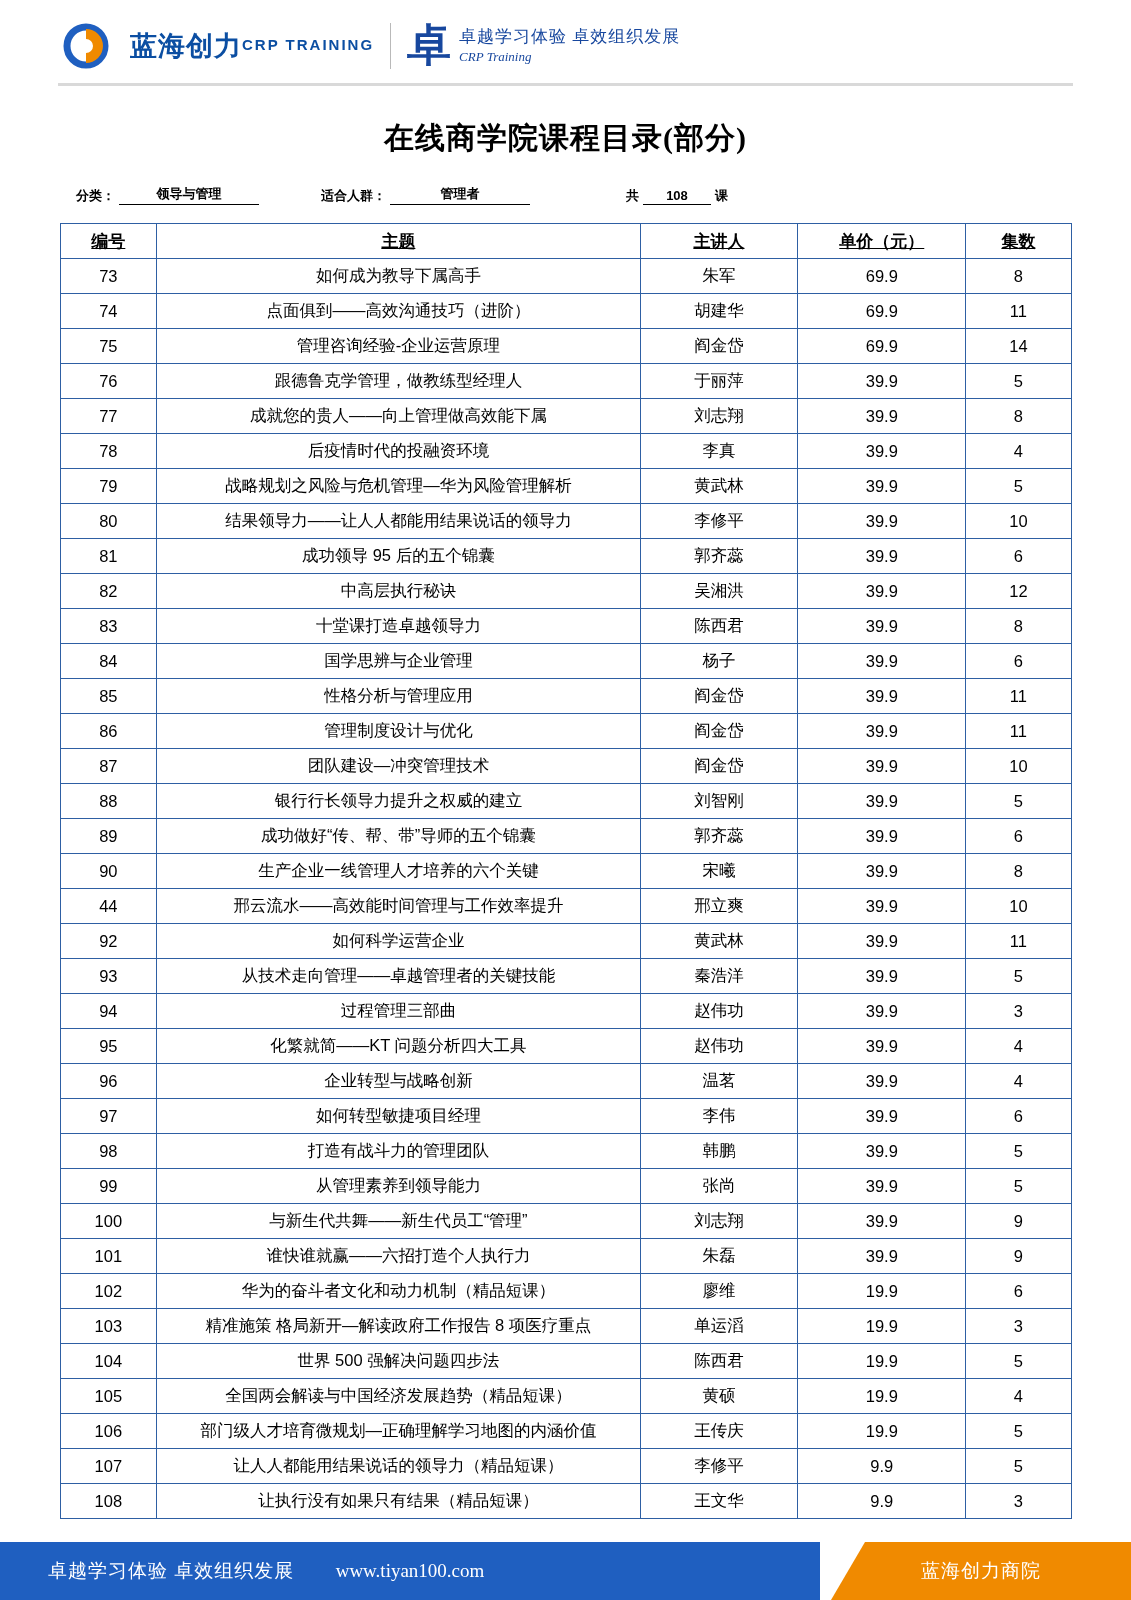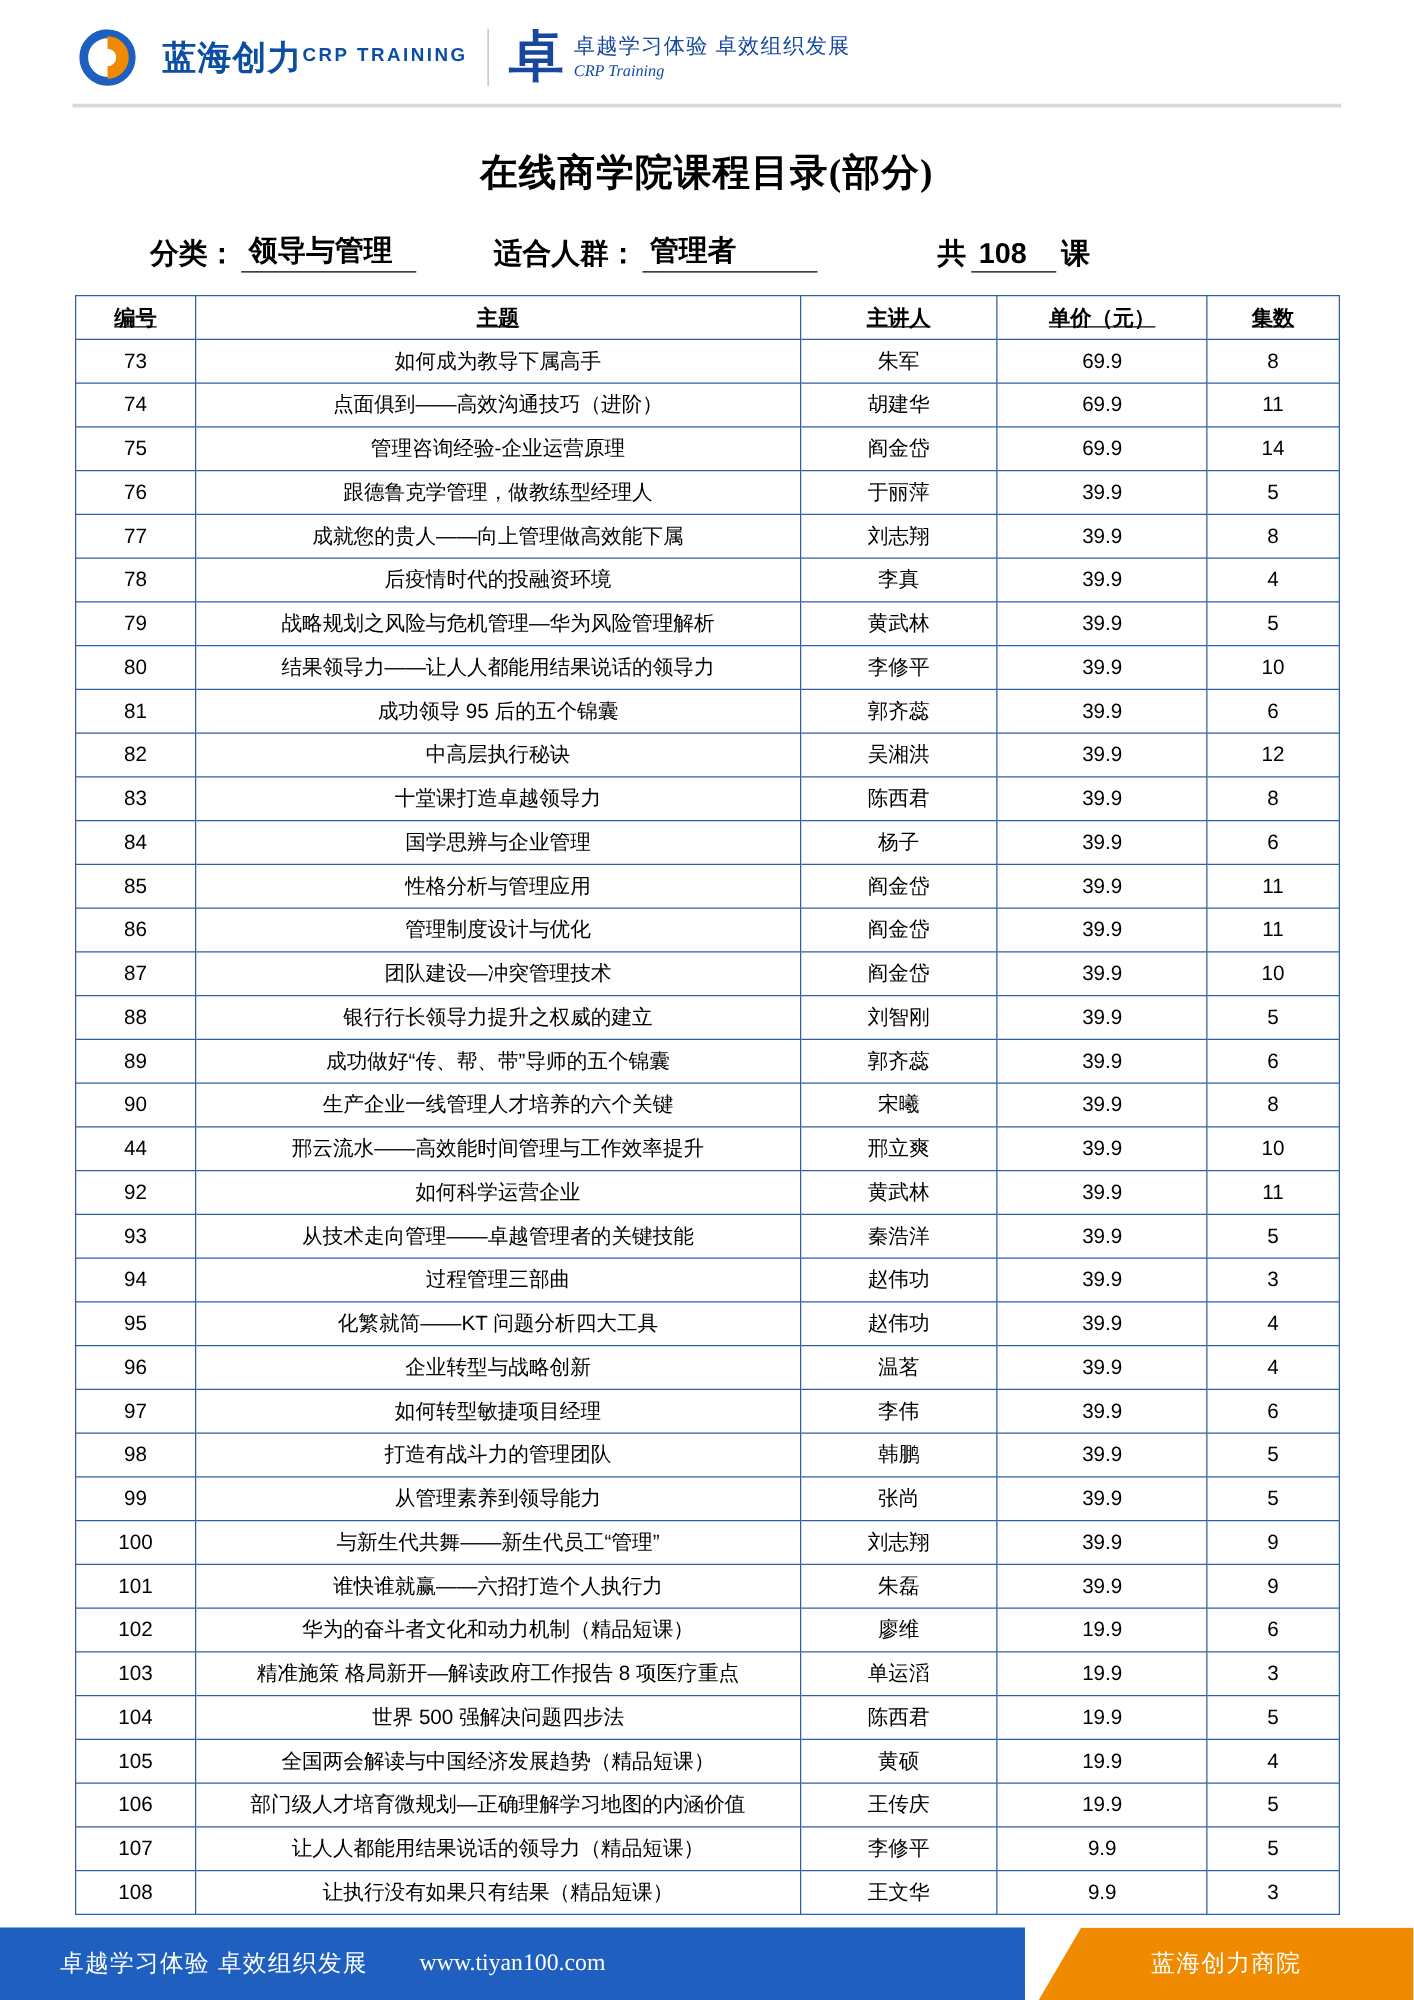--- a/index.html
+++ b/index.html
@@ -106,34 +106,35 @@
     font-family: "Liberation Serif", serif;
     margin-top: 26px;
     letter-spacing: 1px;
   }
 
   
   .meta-row {
     display: flex;
     align-items: flex-end;
     margin-top: 26px;
-    padding-left: 120px;
-    font-size: 23px;
+    padding-left: 76px;
+    font-size: 13px;
     font-weight: bold;
   }
   .meta-block {
     display: flex;
     align-items: flex-end;
   }
   .meta-label {
     white-space: nowrap;
   }
   .meta-value {
     border-bottom: 1.5px solid #000;
     min-width: 128px;
+    text-align: center;
     padding: 0 6px 1px 6px;
     margin-left: 4px;
   }
   .meta-gap-a { width: 62px; }
   .meta-gap-b { width: 96px; }
   .meta-value-narrow { min-width: 56px; }
 
   
   .table-wrap {
     margin: 18px auto 0 auto;

